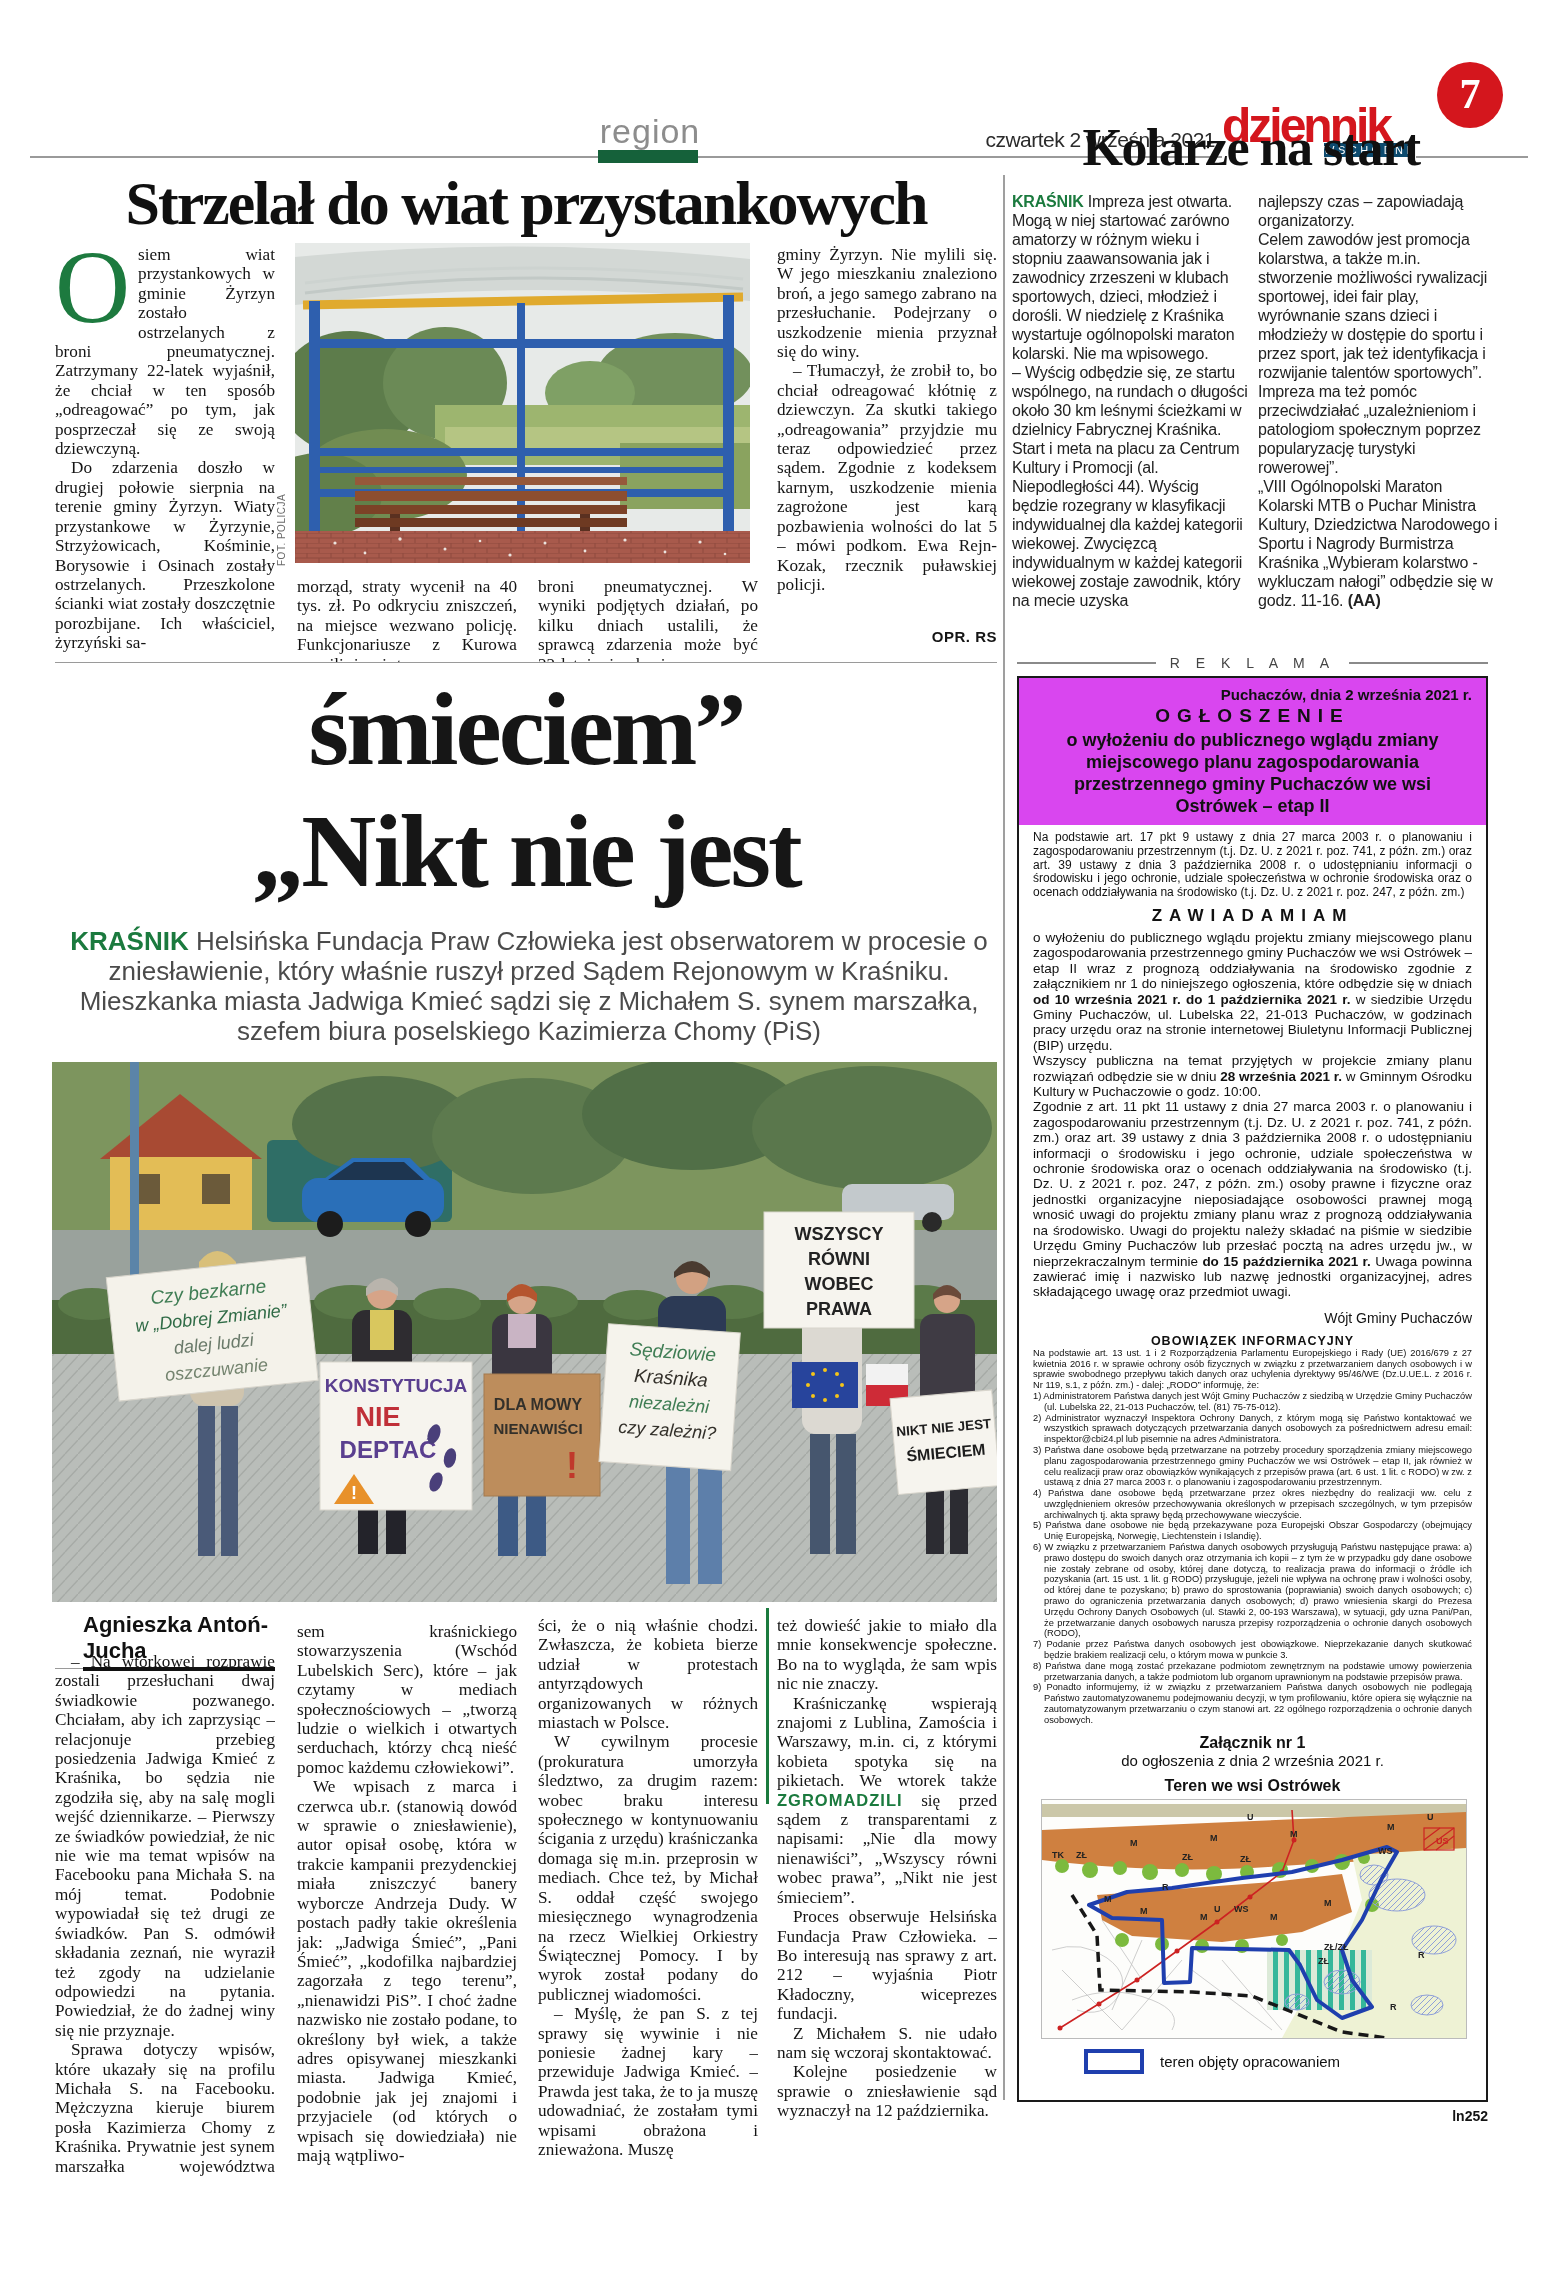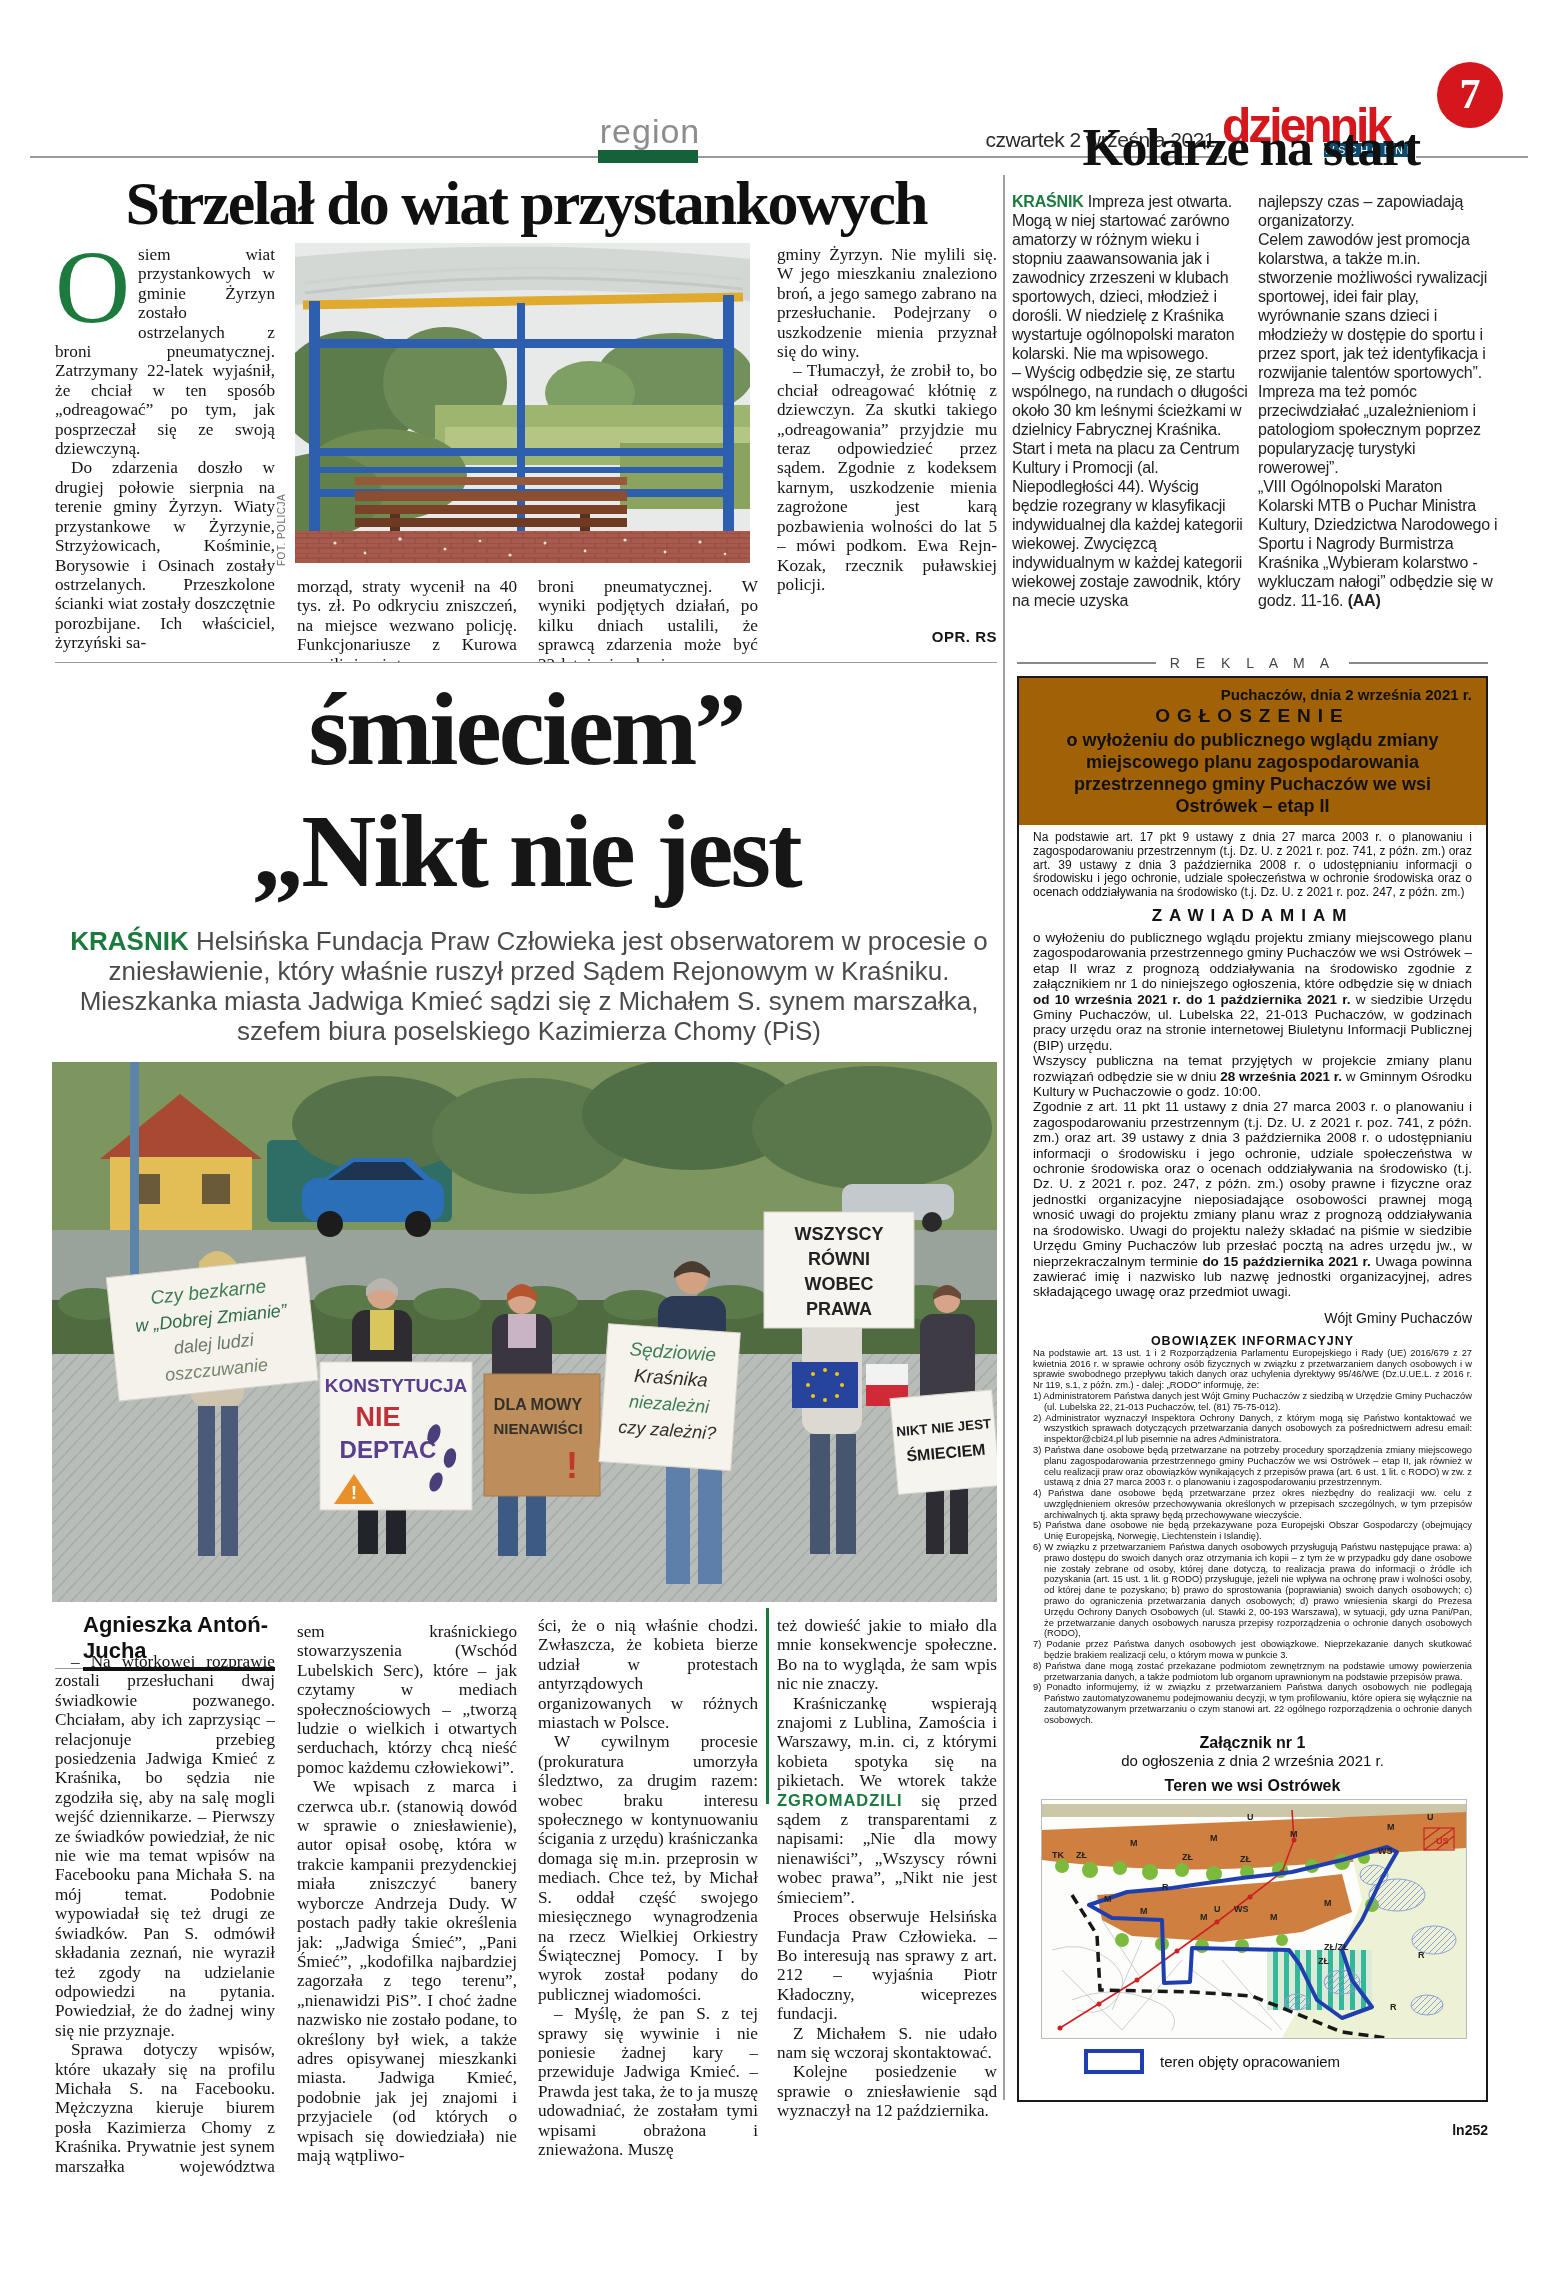--- a/index.html
+++ b/index.html
@@ -35,38 +35,38 @@
                border-bottom:1px solid #9a9a9a;padding:0 0 0 28px;}
   .author-wrap span{display:inline-block;border-bottom:4px solid #111;padding-bottom:3px;margin-bottom:-3px;}
   .green-vline{background:#1b7a3e;}
   .hi-green{color:#1b7a3e;font-weight:bold;font-family:"Liberation Sans",sans-serif;font-size:16.5px;letter-spacing:1px;}
   .aa{font-weight:bold;}
   
   .rek-row{display:flex;align-items:center;font-family:"Liberation Sans",sans-serif;font-size:14px;color:#444;}
   .rek-row .ln{flex:1;height:2px;background:#8a8a8a;}
   .rek-row .tx{padding:0 14px;letter-spacing:6px;}
   .adbox{border:2px solid #1a1a1a;background:#fff;font-family:"Liberation Sans",sans-serif;color:#111;box-sizing:border-box;}
-  .ad-head{background:#a16207;padding:8px 14px 8px;}
+  .ad-head{background:#d946ef;padding:8px 14px 8px;}
   .ad-date{font-size:15px;font-weight:bold;text-align:right;}
   .ad-title{font-size:19px;font-weight:bold;text-align:center;letter-spacing:7px;margin-top:2px;}
   .ad-sub{font-size:18px;line-height:22px;font-weight:bold;text-align:center;margin-top:2px;}
   .ad-rest{padding:6px 14px 0;}
   .ad-small{font-size:12px;line-height:13.8px;text-align:justify;font-weight:normal;}
   .ad-note{font-size:17px;font-weight:bold;text-align:center;letter-spacing:7px;margin:6px 0 4px;}
   .ad-body{font-size:13.5px;line-height:15.4px;text-align:justify;}
   .ad-sig{font-size:14px;text-align:right;margin-top:10px;}
   .ad-rodo-h{font-size:12.5px;font-weight:bold;text-align:center;letter-spacing:1px;margin-top:8px;}
   .ad-tiny{font-size:9.3px;line-height:10.8px;text-align:justify;}
   .ad-tiny .ritem{padding-left:11px;text-indent:-11px;}
   .ad-att1{font-size:16px;font-weight:bold;text-align:center;margin-top:8px;}
   .ad-att2{font-size:15px;text-align:center;}
   .ad-mapt{font-size:16px;font-weight:bold;text-align:center;margin:8px 0 4px;}
   .legend-row{display:flex;align-items:center;gap:16px;margin:10px 0 0 51px;font-size:15px;}
   .legend-swatch{width:52px;height:17px;border:4px solid #1f3fae;background:#fff;}
-  .ad-id{font-family:"Liberation Sans",sans-serif;font-size:14px;font-weight:bold;text-align:right;margin-top:14px;}
+  .ad-id{font-family:"Liberation Sans",sans-serif;font-size:14px;font-weight:bold;text-align:right;}
   svg text{font-family:"Liberation Sans",sans-serif;}
 </style>
 </head>
 <body>
 
 <div id="page">
 
   <div class="abs section-label" style="left:500px;top:112px;width:300px;text-align:center;">region</div>
   <div class="abs rule" style="left:30px;top:156px;width:1498px;height:2px;"></div>
   <div class="abs section-bar" style="left:598px;top:150px;width:100px;height:13px;"></div>

